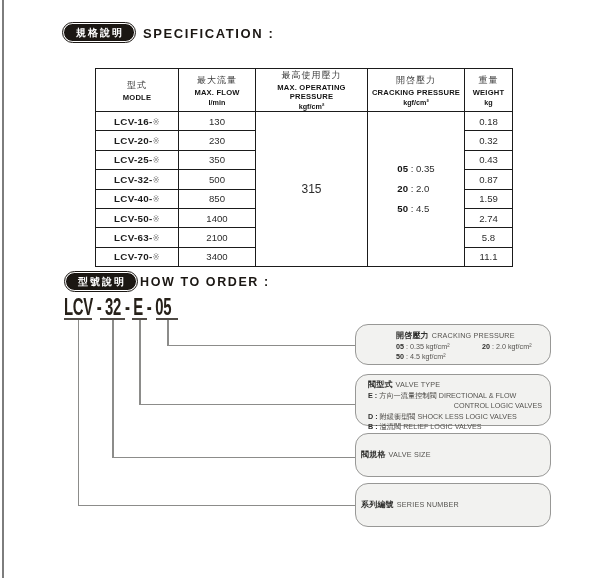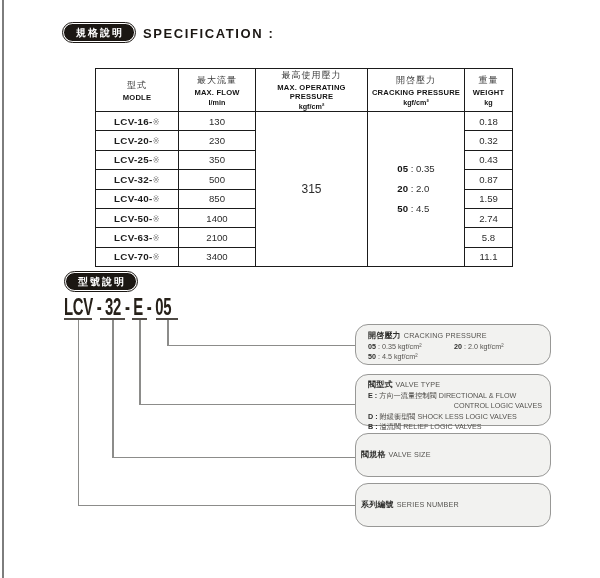--- a/index.html
+++ b/index.html
@@ -158,39 +158,40 @@
     </tr>
     <tr>
       <td class="model"><span>LCV-70-</span><span class="mark">※</span></td>
       <td class="num">3400</td>
       <td class="num">11.1</td>
     </tr>
   </tbody>
     </table>
 
   <span class="pill" style="left:65px; top:272px;">型號說明</span>
+  <span class="sec-title" style="left:140px; top:275px; font-size:12.5px;">HOW TO ORDER :</span>
 
   <div class="order-code">LCV - 32 - E - 05</div>
 
   <div class="useg" style="left:64px;  top:318px; width:28px;"></div>
   <div class="useg" style="left:100px; top:318px; width:25px;"></div>
   <div class="useg" style="left:132px; top:318px; width:15px;"></div>
   <div class="useg" style="left:156px; top:318px; width:22px;"></div>
 
   <div class="cline-v" style="left:77.5px; top:320px; height:186px;"></div>
   <div class="cline-v" style="left:112px;  top:320px; height:138px;"></div>
   <div class="cline-v" style="left:139px;  top:320px; height:85px;"></div>
   <div class="cline-v" style="left:167px;  top:320px; height:26px;"></div>
 
   <div class="cline-h" style="left:167px;  top:344.5px; width:188px;"></div>
   <div class="cline-h" style="left:139px;  top:403.5px; width:216px;"></div>
   <div class="cline-h" style="left:112px;  top:456.5px; width:243px;"></div>
   <div class="cline-h" style="left:77.5px; top:504.5px; width:277.5px;"></div>
 
-  <div class="callout" style="top:324px; height:41px;">
+  <div class="callout" style="top:324px; height:41px;padding-left:28px;">
     <div class="co-pad">
       <div class="tline title"><b>開啓壓力</b><span>CRACKING PRESSURE</span></div>
       <div class="tline">
         <span class="col-a"><b>05</b><span> : 0.35 kgf/cm²</span></span>
         <span><b>20</b><span> : 2.0 kgf/cm²</span></span>
       </div>
       <div class="tline"><b>50</b><span> : 4.5 kgf/cm²</span></div>
     </div>
   </div>
 

